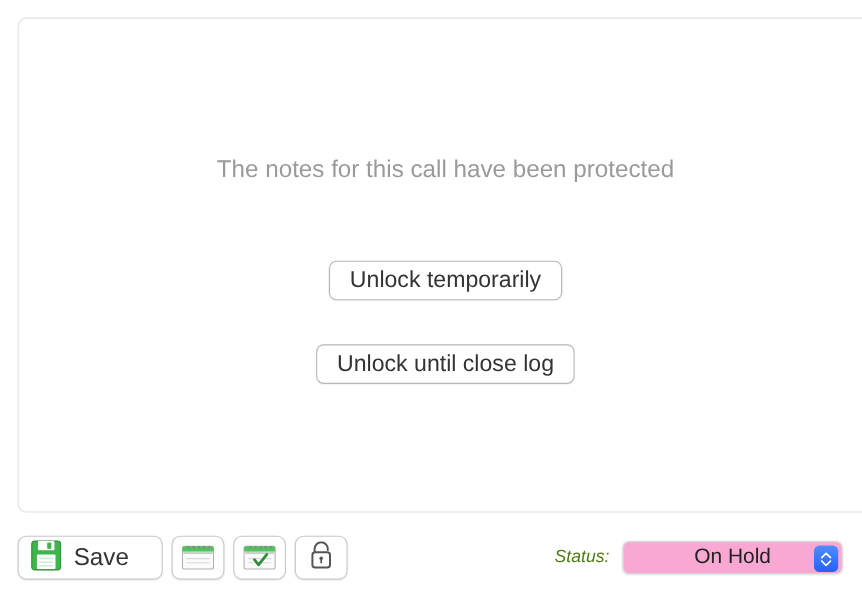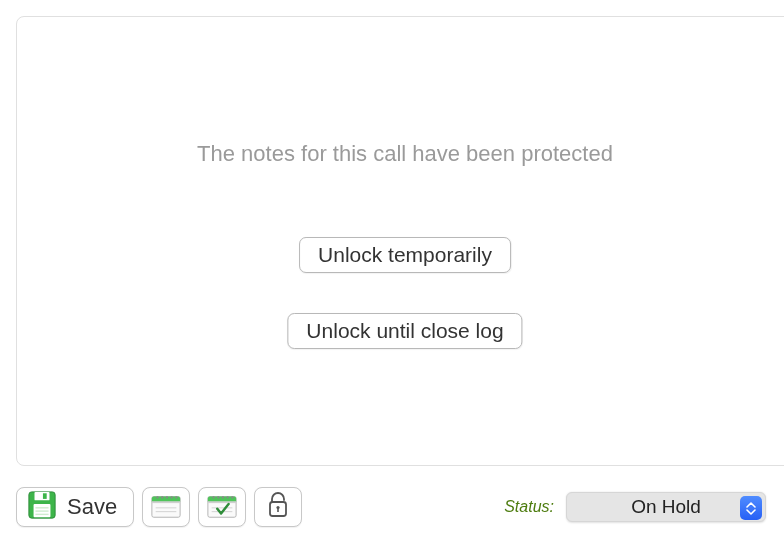--- a/index.html
+++ b/index.html
@@ -70,21 +70,21 @@
       display: inline-flex;
       align-items: center;
       justify-content: center;
       cursor: pointer;
       margin-right: 8px;
       padding: 0 10px;
       box-shadow: 0 0.5px 1px rgba(0,0,0,0.06);
     }
     .save-btn {
       padding-left: 10px;
-      padding-right: 16px;
+      padding-right: 30px;
       gap: 10px;
       justify-content: space-between;
     }
     .save-label {
       font-size: 22px;
       color: #333;
     }
     .icon-only { width: 48px; padding: 0; }
 
     .spacer { flex: 1; }
@@ -94,21 +94,21 @@
       color: #4d7c0f;
       margin-right: 12px;
       font-style: italic;
     }
     .status-select {
       position: relative;
       width: 200px;
       height: 30px;
       border: 0.5px solid #d6d6d6;
       border-radius: 6px;
-      background: #e5e5e5;
+      background: #f9a8d4;
       box-shadow: 0 0.5px 2px rgba(0,0,0,0.12);
       display: flex;
       align-items: center;
       justify-content: center;
       cursor: pointer;
     }
     .status-value {
       font-size: 19px;
       color: #222;
     }

